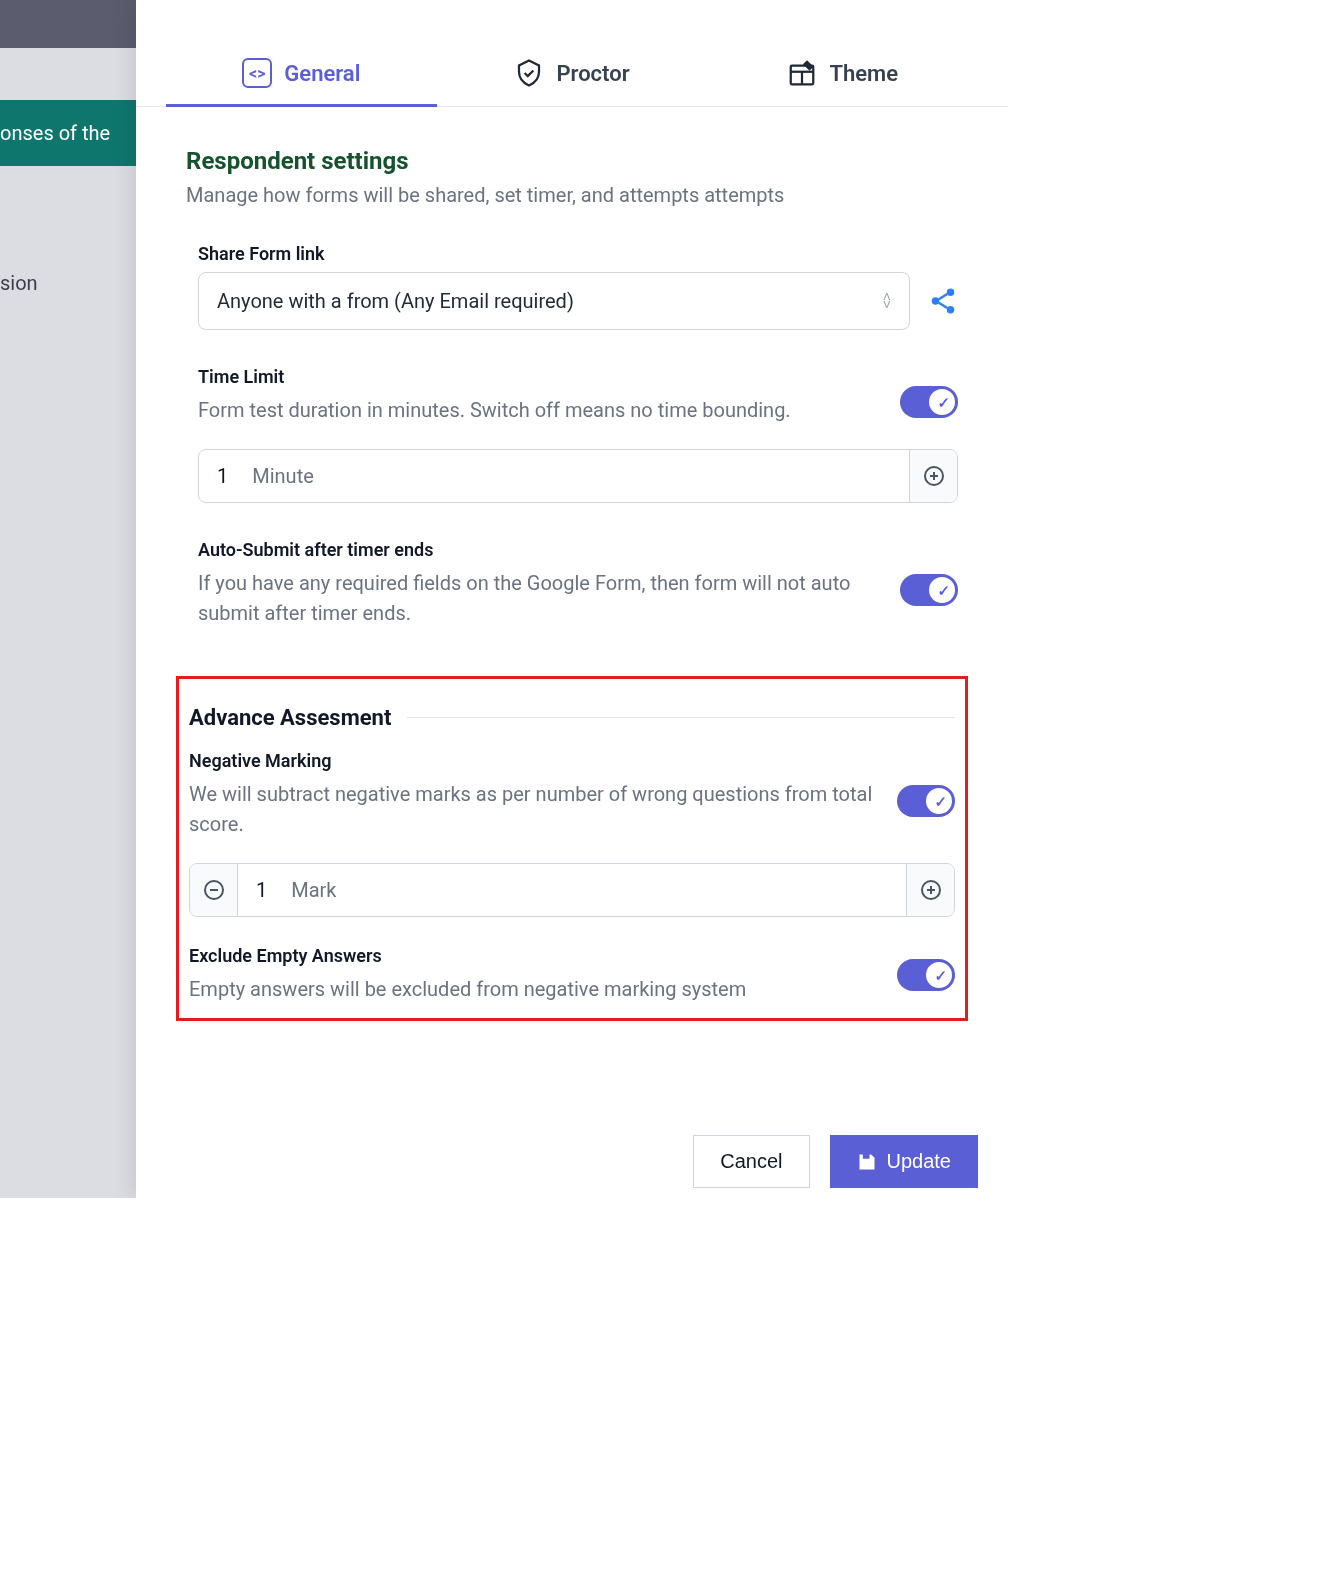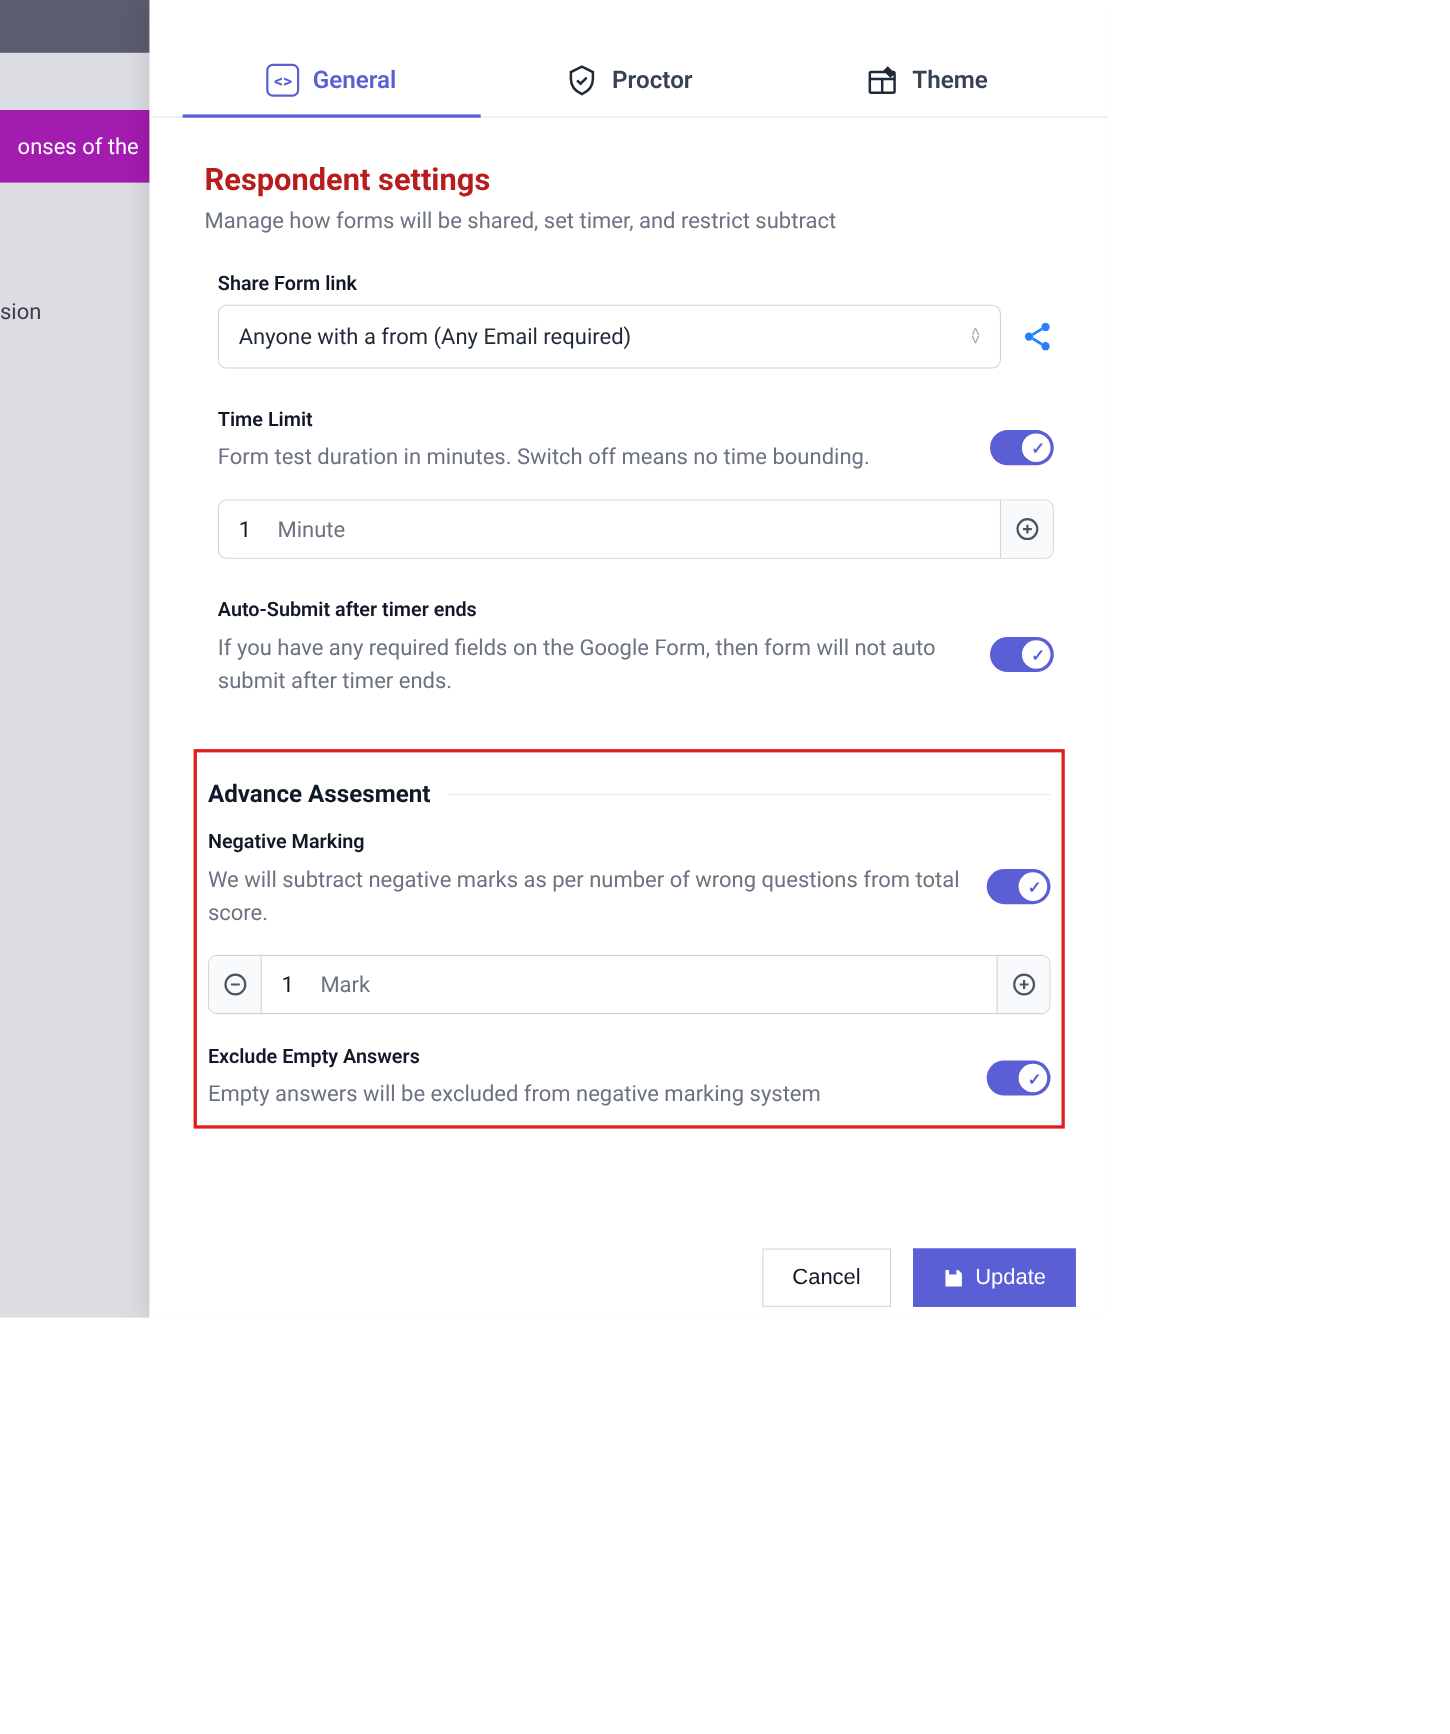--- a/index.html
+++ b/index.html
@@ -20,26 +20,26 @@
   .bg-top {
     position: absolute;
     left: 0; top: 0;
     width: 136px; height: 48px;
     background: #5b5c6e;
   }
   .bg-row1 {
     position: absolute;
     left: 0; top: 100px;
     width: 136px; height: 66px;
-    background: #a21caf;
+    background: #0f766e;
     color: #fff;
     font-size: 20px;
     display: flex;
     align-items: center;
-    padding-left: 16px;
+    padding-left: 0;
     overflow: hidden;
   }
   .bg-row2 {
     position: absolute;
     left: 0; top: 250px;
     width: 136px; height: 66px;
     color: #3b3d4a;
     font-size: 20px;
     display: flex;
     align-items: center;
@@ -96,23 +96,23 @@
     color: #5b5fd6;
     font-size: 16px;
     font-weight: bold;
   }
   .content {
     padding: 40px 50px 100px 50px;
     overflow-y: auto;
     height: calc(100% - 110px);
   }
   h2.section-title {
-    font-size: 28px;
+    font-size: 24px;
     font-weight: 700;
-    color: #b91c1c;
+    color: #14532d;
     margin-bottom: 8px;
   }
   .section-sub {
     font-size: 20px;
     color: #6b7280;
     margin-bottom: 36px;
   }
   .field-block { margin-bottom: 36px; padding-left: 12px; }
   .field-label {
     font-size: 18px;
@@ -299,21 +299,21 @@
           <path d="M16 3 L20 7 L18 9 L14 5 Z" fill="#1f2937"></path>
         </svg>
       </span>
       <span>Theme</span>
     </div>
   </div>
 
   <div class="content">
 
     <h2 class="section-title">Respondent settings</h2>
-    <p class="section-sub">Manage how forms will be shared, set timer, and restrict subtract</p>
+    <p class="section-sub">Manage how forms will be shared, set timer, and attempts attempts</p>
 
     <div class="field-block">
       <div class="field-label">Share Form link</div>
       <div class="select-row">
         <div class="select-box">
           <span>Anyone with a from (Any Email required)</span>
           <span class="select-arrows">
             <span>˄</span>
               <span>˅</span>
           </span>

